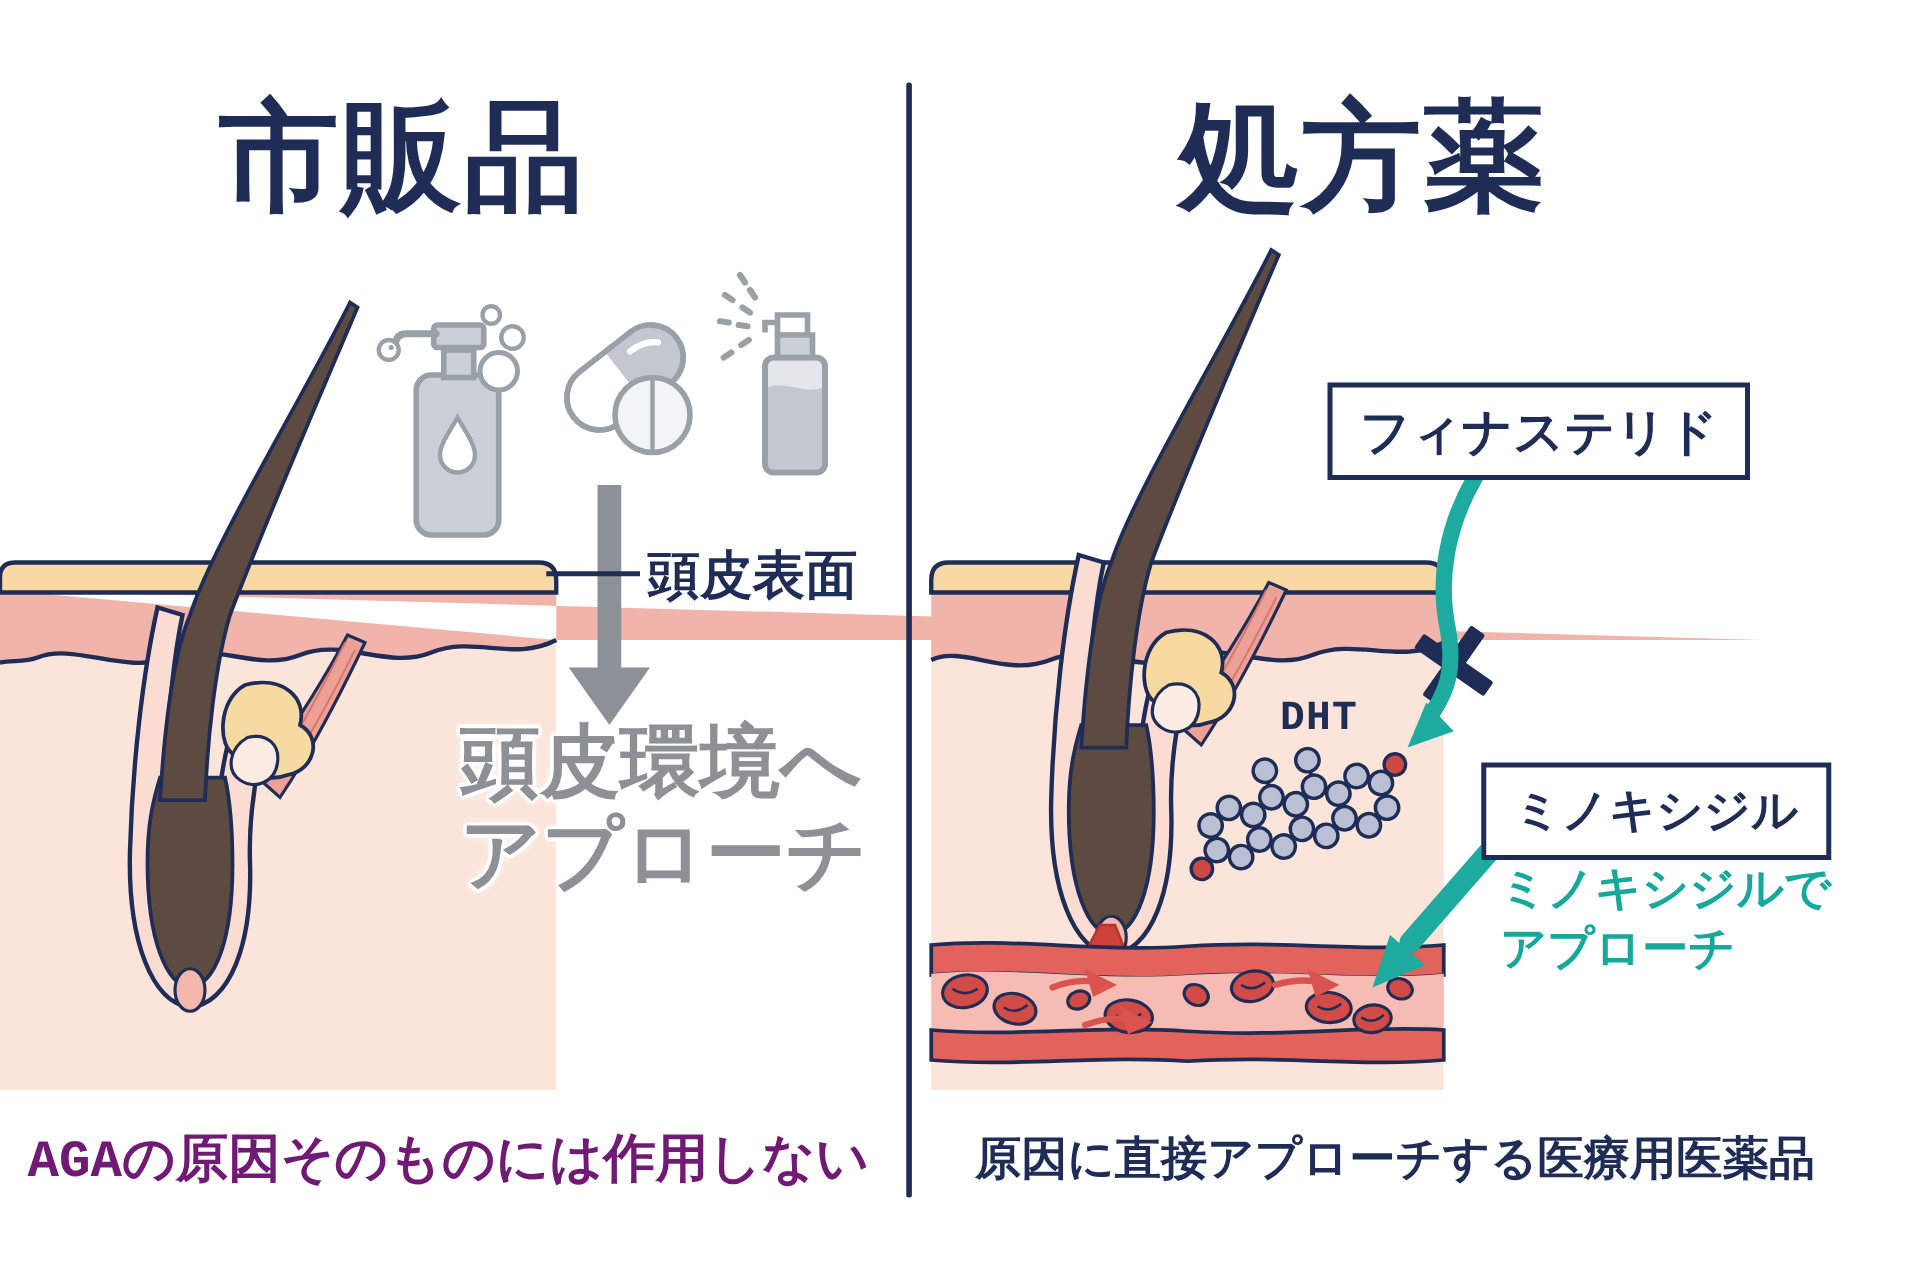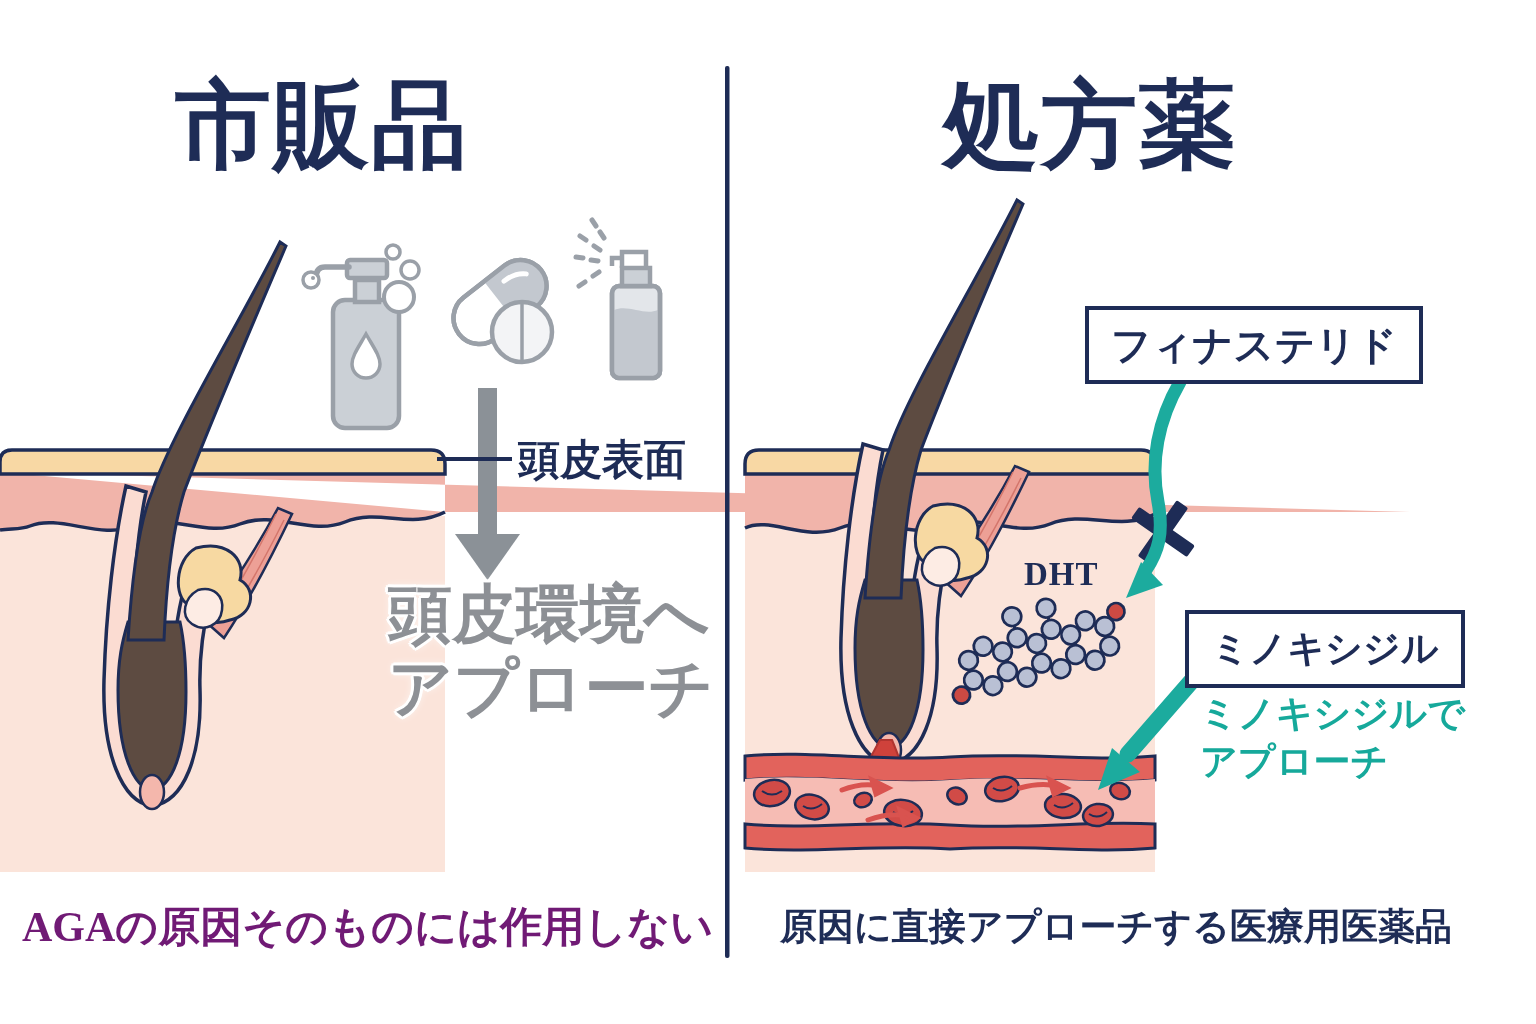--- a/index.html
+++ b/index.html
@@ -1,30 +1,30 @@
 <!DOCTYPE html>
 <html><head>
 <meta charset="utf-8">
 <style>
   html,body{margin:0;padding:0;background:#ffffff;}
   #canvas{position:relative;width:1536px;height:1024px;background:#ffffff;overflow:hidden;
-          font-family:Liberation Serif, serif;}
+          font-family:Liberation Mono, monospace;}
   svg{position:absolute;left:0;top:0;}
   .txt{position:absolute;white-space:nowrap;}
   .title{font-size:96px;font-weight:800;color:#1e2c56;letter-spacing:2px;transform:translateX(-50%);}
   .navy{color:#1e2c56;}
   .gray{color:#701a75;}
   .surface-label{left:518px;top:432px;font-size:42px;font-weight:800;}
   .approach{left:368px;top:578px;font-size:64px;font-weight:800;line-height:1.16;color:#8d9095;
     text-shadow:-3px 0 0 #fff,3px 0 0 #fff,0 -3px 0 #fff,0 3px 0 #fff,
-                -2px -2px 0 #fff,2px 2px 0 #fff,-2px 2px 0 #fff,2px -2px 0 #fff,0 0 10px #fff;margin-left:20px;}
+                -2px -2px 0 #fff,2px 2px 0 #fff,-2px 2px 0 #fff,2px -2px 0 #fff,0 0 10px #fff;}
   .aga-note{left:22px;top:899px;font-size:42px;font-weight:800;}
   .label-box{position:absolute;background:#ffffff;border:4px solid #1e2c56;display:flex;
              align-items:center;justify-content:center;font-weight:800;color:#1e2c56;}
-  #finasteride-box{left:1062px;top:306px;width:330px;height:70px;font-size:40px;margin-left:23px;}
+  #finasteride-box{left:1062px;top:306px;width:330px;height:70px;font-size:40px;}
   #minoxidil-box{left:1185px;top:610px;width:272px;height:70px;font-size:37px;}
   .teal-note{font-size:37px;font-weight:800;line-height:1.3;color:#16a99b;}
   #fin-note{left:1205px;top:400px;}
   #min-note{left:1200px;top:690px;}
   .dht{left:1024px;top:556px;font-size:33px;font-weight:800;letter-spacing:1px;}
   .rx-note{left:780px;top:902px;font-size:37px;font-weight:800;}
   .source{left:648px;top:982px;font-size:23px;font-weight:400;color:#1f1f1f;}
 </style>
 </head>
 <body>

